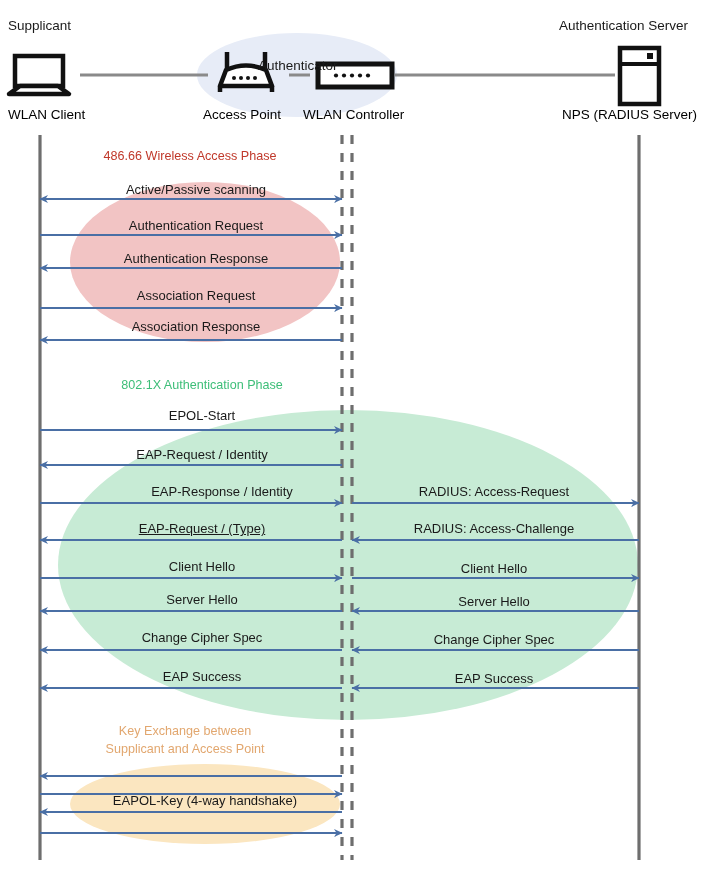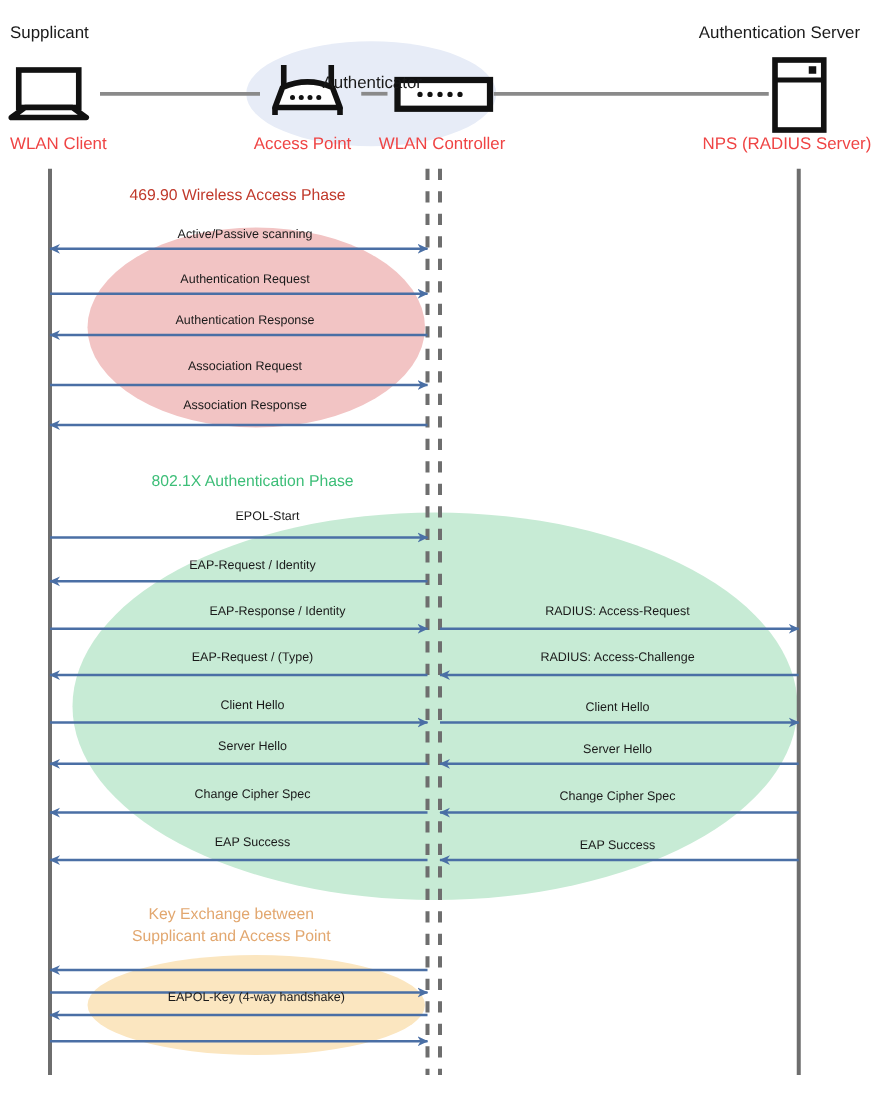--- a/index.html
+++ b/index.html
@@ -30,27 +30,27 @@
   .actor-title {
     position: absolute;
     font-size: 13.5px;
     color: #1a1a1a;
     white-space: nowrap;
     text-align: center;
   }
   .actor-sublabel {
     position: absolute;
     font-size: 13.5px;
-    color: #ef4444;
+    color: #000000;
     white-space: nowrap;
     text-align: center;
   }
   .msg-label {
     position: absolute;
-    font-size: 10px;
+    font-size: 13px;
     color: #1a1a1a;
     white-space: nowrap;
     text-align: center;
     transform: translateX(-50%);
   }
   .phase-label {
     position: absolute;
     font-size: 12.6px;
     white-space: nowrap;
     text-align: center;
@@ -155,40 +155,40 @@
   <div class="actor-sublabel" style="left:8px; top:107px;">WLAN Client</div>
 
   <div class="actor-title" style="left:258px; top:18px;margin-top:40px;">Authenticator</div>
   <div class="actor-sublabel" style="left:203px; top:107px;text-align:right;">Access Point</div>
 
   <div class="actor-sublabel" style="left:303px; top:107px;">WLAN Controller</div>
 
   <div class="actor-title" style="left:559px; top:18px;">Authentication Server</div>
   <div class="actor-sublabel" style="left:562px; top:107px;">NPS (RADIUS Server)</div>
 
-  <div class="phase-label" style="left:190px; top:147px; color:#C0392B;">469.90 Wireless Access Phase</div>
+  <div class="phase-label" style="left:190px; top:147px; color:#C0392B;">486.66 Wireless Access Phase</div>
 
   <div class="phase-label" style="left:202px; top:376px; color:#3DBE78;">802.1X Authentication Phase</div>
 
   <div class="phase-label" style="left:185px; top:722px; color:#E2A76F;">
     <div>Key Exchange between</div>
     <div>Supplicant and Access Point</div>
   </div>
 
   <div id="msg-labels">
       <div class="msg-label" style="left: 196px; top: 182px;">Active/Passive scanning</div>
       <div class="msg-label" style="left: 196px; top: 218px; text-align: center;">Authentication Request</div>
       <div class="msg-label" style="left: 196px; top: 251px;">Authentication Response</div>
       <div class="msg-label" style="left: 196px; top: 288px;">Association Request</div>
       <div class="msg-label" style="left: 196px; top: 319px;">Association Response</div>
-      <div class="msg-label" style="left: 202px; top: 408px; margin-left: 12px;">EPOL-Start</div>
+      <div class="msg-label" style="left: 202px; top: 408px;">EPOL-Start</div>
       <div class="msg-label" style="left: 202px; top: 447px;">EAP-Request / Identity</div>
       <div class="msg-label" style="left: 202px; top: 484px; margin-left: 20px;">EAP-Response / Identity</div>
       <div class="msg-label" style="left: 494px; top: 484px;">RADIUS: Access-Request</div>
-      <div class="msg-label" style="left: 202px; top: 521px;">EAP-Request / (Type)</div>
+      <div class="msg-label" style="left: 202px; top: 521px; text-decoration: underline;">EAP-Request / (Type)</div>
       <div class="msg-label" style="left: 494px; top: 521px;">RADIUS: Access-Challenge</div>
       <div class="msg-label" style="left: 202px; top: 559px;">Client Hello</div>
       <div class="msg-label" style="left: 494px; top: 561px;">Client Hello</div>
       <div class="msg-label" style="left: 202px; top: 592px;">Server Hello</div>
       <div class="msg-label" style="left: 494px; top: 594px;">Server Hello</div>
       <div class="msg-label" style="left: 202px; top: 630px;">Change Cipher Spec</div>
       <div class="msg-label" style="left: 494px; top: 632px;">Change Cipher Spec</div>
       <div class="msg-label" style="left: 202px; top: 669px;">EAP Success</div>
       <div class="msg-label" style="left: 494px; top: 671px;">EAP Success</div>
       <div class="msg-label" style="left: 205px; top: 793px;">EAPOL-Key (4-way handshake)</div>

